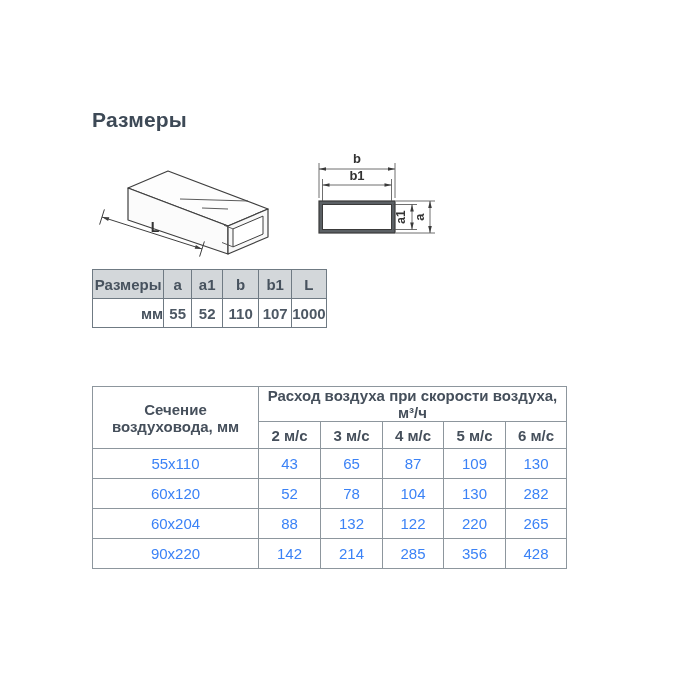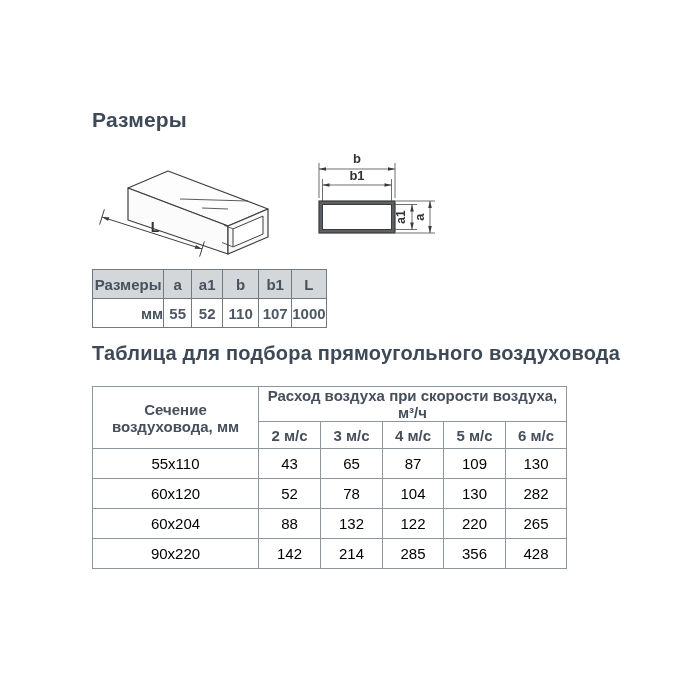--- a/index.html
+++ b/index.html
@@ -25,21 +25,21 @@
   #dims-table tbody td{background:#ffffff;font-weight:700;color:#4d5864;}
   #dims-table tbody td.unit{font-weight:700;color:#47525e;padding-left:48px;}
   #dims-table tr{height:29px;}
   
   #sel-table{position:absolute;left:92px;top:386px;}
   #sel-table th,#sel-table td{
     border:1px solid #8d969d;text-align:center;vertical-align:middle;
     padding:0;background:#ffffff;
   }
   #sel-table th{font-size:15px;font-weight:700;color:#454f5b;}
-  #sel-table td{font-size:15px;font-weight:400;color:#000000;margin-left:45px;}
+  #sel-table td{font-size:15px;font-weight:400;color:#3b82f6;margin-left:45px;}
   #sel-table tr.hdr{height:27px;}
   #sel-table tr.data{height:30px;}
   .drawing{position:absolute;}
   #duct3d{left:85px;top:148px;}
   #ductxs{left:305px;top:148px;}
 </style>
 </head>
 <body>
 
 <div class="page">
@@ -126,21 +126,20 @@
         <td class="unit">мм</td>
         <td>55</td>
         <td>52</td>
         <td>110</td>
         <td>107</td>
         <td>1000</td>
       </tr>
     </tbody>
   </table>
 
-  <h2 class="h-title" id="sel-title">Таблица для подбора прямоугольного воздуховода</h2>
 
   <table id="sel-table">
     <colgroup>
       <col style="width:166px">
         <col style="width:62px">
         <col style="width:62px">
       <col style="width:61px">
         <col style="width:62px">
         <col style="width:61px">
     </colgroup>

